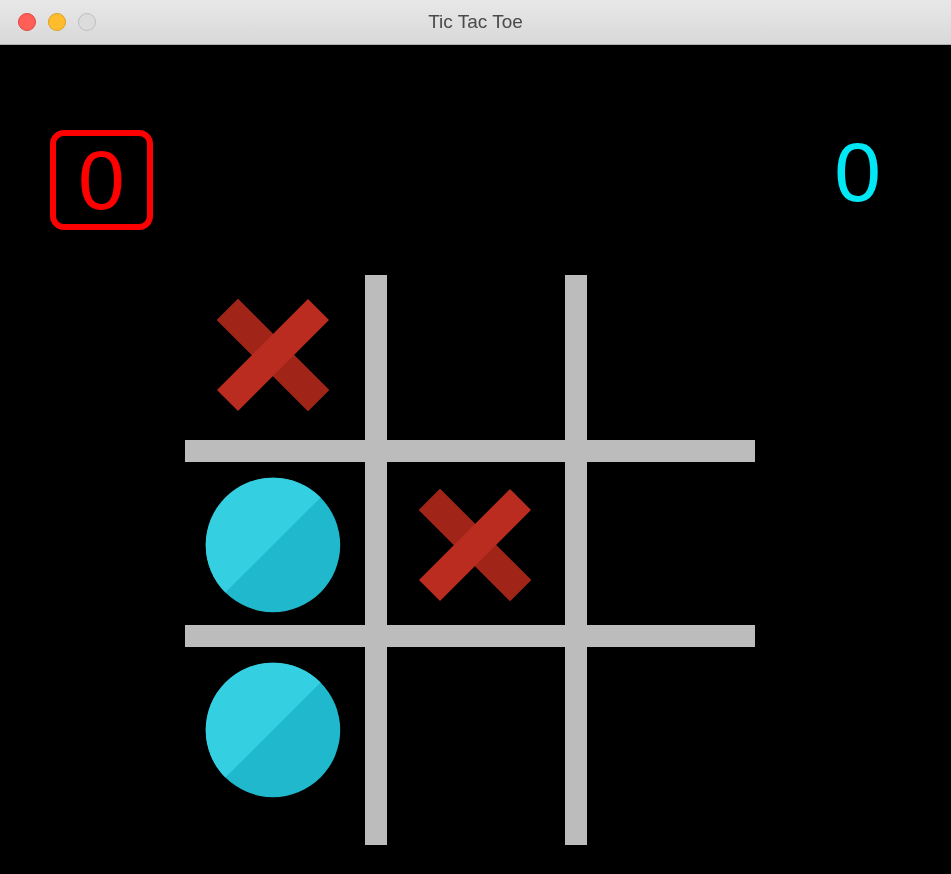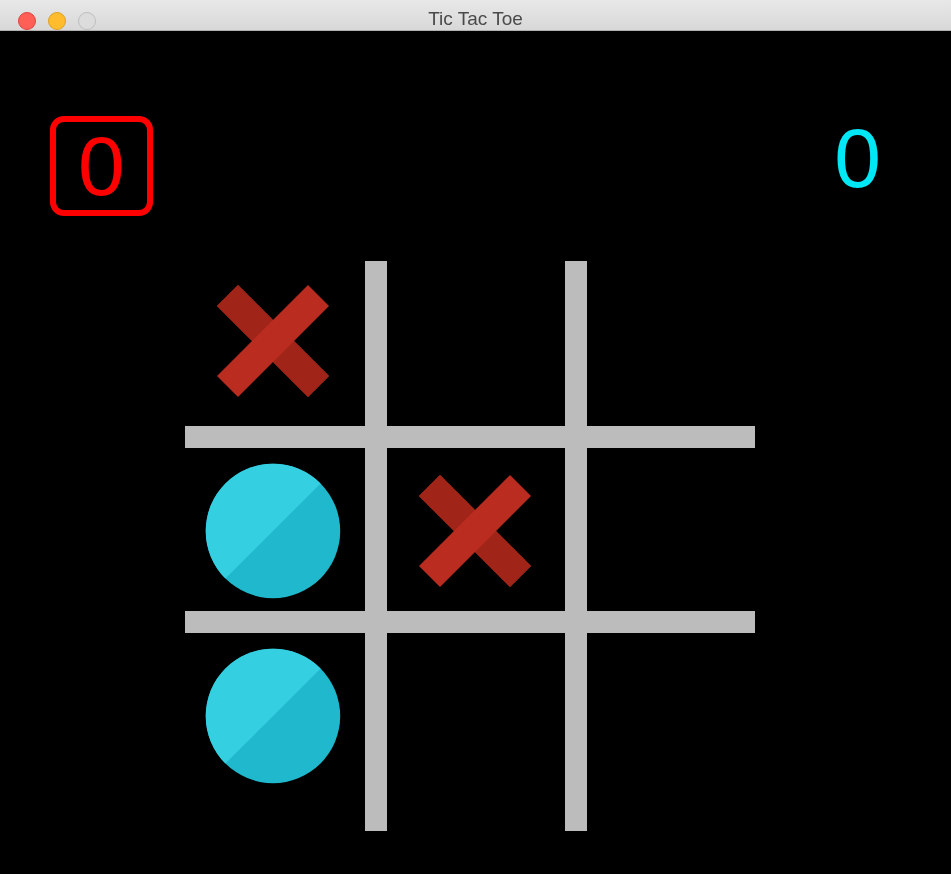--- a/index.html
+++ b/index.html
@@ -11,25 +11,25 @@
       overflow: hidden;
     }
     .window {
       width: 951px;
       height: 874px;
       background: #fff;
       display: flex;
       flex-direction: column;
     }
     .titlebar {
-      height: 31px;
+      height: 45px;
       background: linear-gradient(to bottom, #e8e8e8, #d8d8d8);
       border-bottom: 1px solid #b0b0b0;
       display: flex;
-      align-items: flex-end;
+      align-items: center;
       position: relative;
     }
     .traffic-lights {
       display: flex;
       gap: 12px;
       padding-left: 18px;
     }
     .tlight {
       width: 18px;
       height: 18px;

